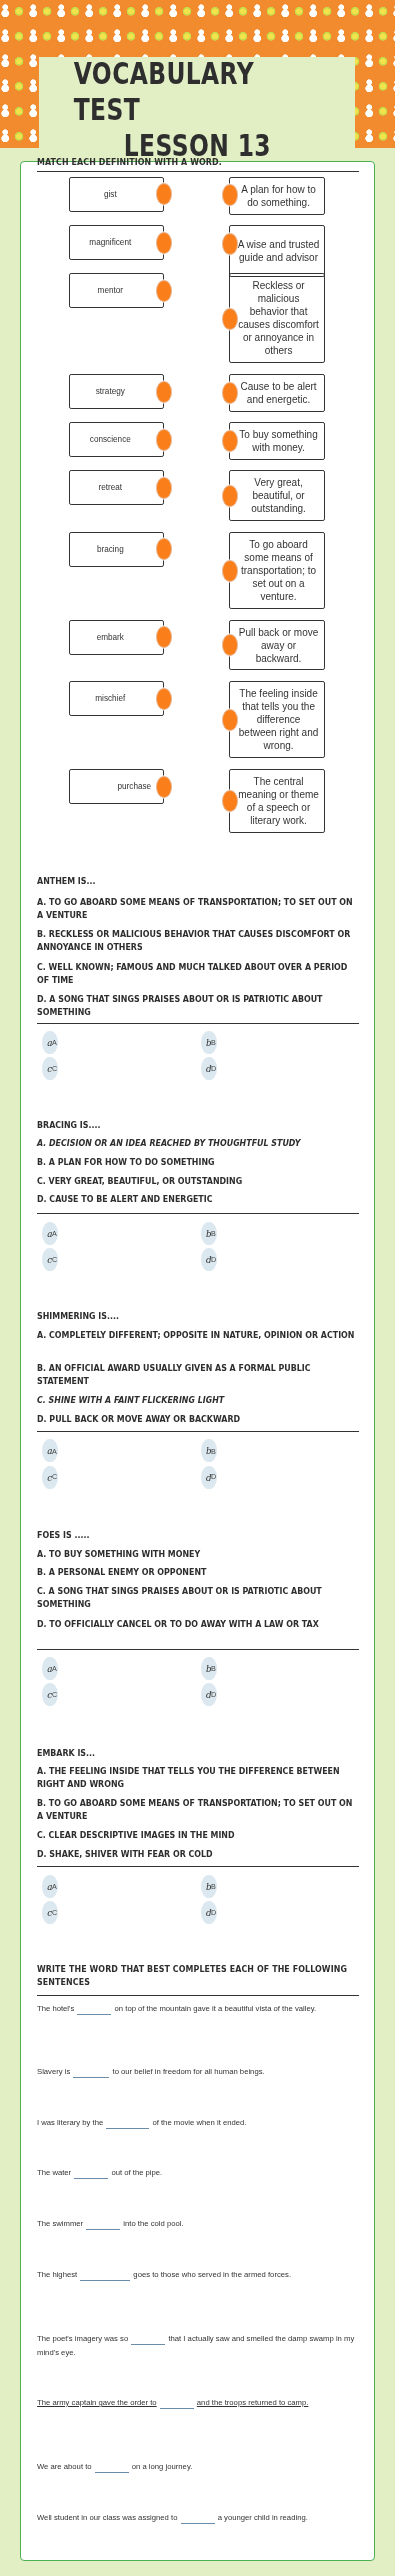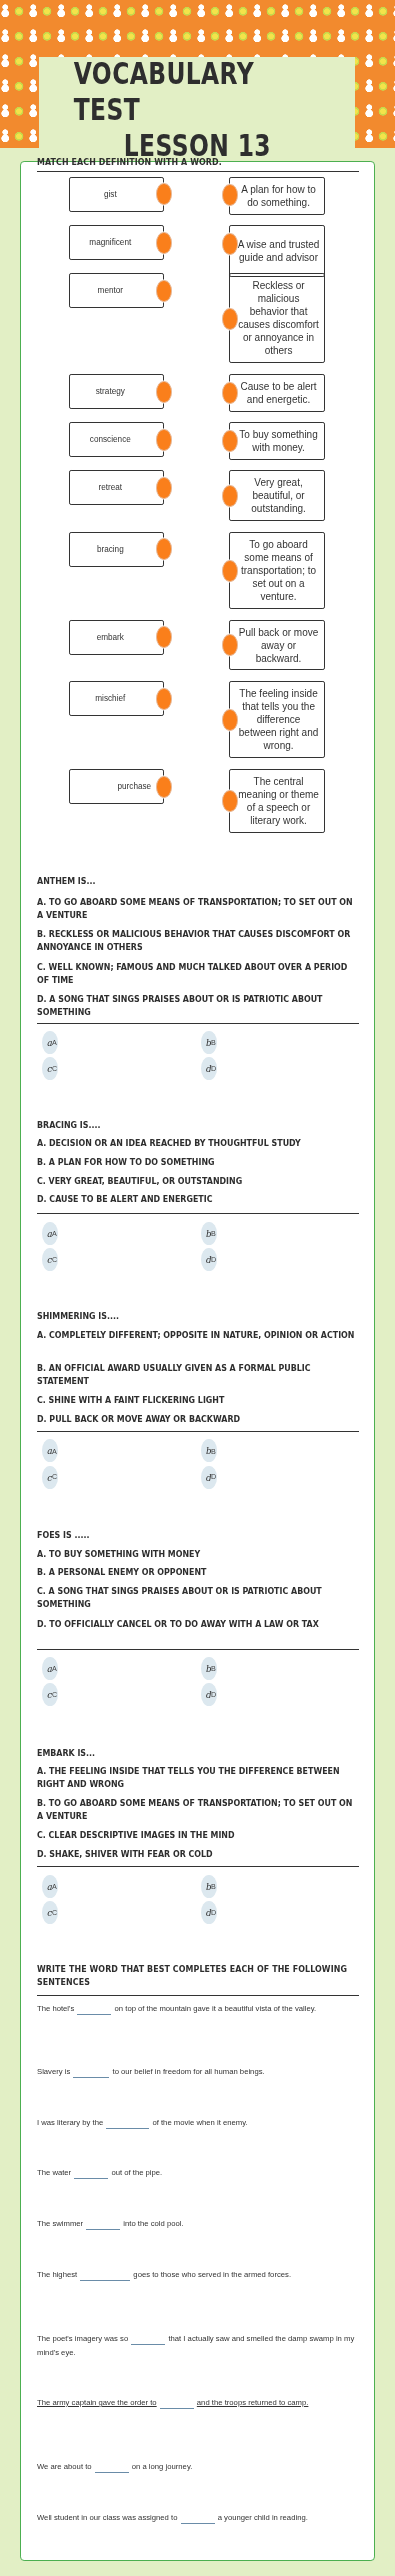--- a/index.html
+++ b/index.html
@@ -226,40 +226,40 @@
   <div class="opt-circle" style="left:201px;top:1031px;">b</div>
   <div class="opt-label" style="left:211px;top:1038px;">B</div>
   <div class="opt-circle" style="left:42px;top:1057px;">c</div>
   <div class="opt-label" style="left:52px;top:1064px;">C</div>
   <div class="opt-circle" style="left:201px;top:1057px;">d</div>
   <div class="opt-label" style="left:211px;top:1064px;">D</div>
 </div>
 
 <div>
   <div class="hand q-stem" style="top:1119px;">Bracing is....</div>
-  <div class="hand q-opt" style="top:1137px;">A.  Decision or an idea reached by thoughtful study</div>
+  <div class="hand q-opt" style="top:1137px;font-style:italic;">A.  Decision or an idea reached by thoughtful study</div>
   <div class="hand q-opt" style="top:1156px;">B.  A plan for how to do something</div>
   <div class="hand q-opt" style="top:1175px;">C.  Very great, beautiful, or outstanding</div>
   <div class="hand q-opt" style="top:1193px;">D.  Cause to be alert and energetic</div>
   <div class="rule" style="top:1213px;"></div>
   <div class="opt-circle" style="left:42px;top:1222px;">a</div>
   <div class="opt-label" style="left:52px;top:1229px;">A</div>
   <div class="opt-circle" style="left:201px;top:1222px;">b</div>
   <div class="opt-label" style="left:211px;top:1229px;">B</div>
   <div class="opt-circle" style="left:42px;top:1248px;">c</div>
   <div class="opt-label" style="left:52px;top:1255px;">C</div>
   <div class="opt-circle" style="left:201px;top:1248px;">d</div>
   <div class="opt-label" style="left:211px;top:1255px;">D</div>
 </div>
 
 <div>
   <div class="hand q-stem" style="top:1310px;">Shimmering is....</div>
   <div class="hand q-opt" style="top:1329px;">A.  Completely different; opposite in nature, opinion or action</div>
   <div class="hand q-opt" style="top:1362px;">B.  An official award usually given as a formal public statement</div>
-  <div class="hand q-opt" style="top:1394px;">C.  Shine with a faint flickering light</div>
+  <div class="hand q-opt" style="top:1394px;font-style:italic;">C.  Shine with a faint flickering light</div>
   <div class="hand q-opt" style="top:1413px;">D.  Pull back or move away or backward</div>
   <div class="rule" style="top:1431px;"></div>
   <div class="opt-circle" style="left:42px;top:1439px;">a</div>
   <div class="opt-label" style="left:52px;top:1447px;">A</div>
   <div class="opt-circle" style="left:201px;top:1439px;">b</div>
   <div class="opt-label" style="left:211px;top:1447px;">B</div>
   <div class="opt-circle" style="left:42px;top:1466px;">c</div>
   <div class="opt-label" style="left:52px;top:1472px;">C</div>
   <div class="opt-circle" style="left:201px;top:1466px;">d</div>
   <div class="opt-label" style="left:211px;top:1472px;">D</div>
@@ -302,21 +302,21 @@
 <div class="hand sec-heading" style="top:1963px;width:319px;">Write the word that  best completes each of the following sentences</div>
 <div class="rule" style="top:1995px;"></div>
 
 <div class="sentence" style="top:2002px;">
   <span>The hotel's</span><span class="blank" style="width:34px;"></span><span>on top of the mountain gave it a beautiful vista of the valley.</span>
 </div>
 <div class="sentence" style="top:2065px;">
   <span>Slavery is</span><span class="blank" style="width:36px;"></span><span>to our belief in freedom for all human beings.</span>
 </div>
 <div class="sentence" style="top:2116px;">
-  <span>I was literary by the</span><span class="blank" style="width:43px;"></span><span>of the movie when it enemy.</span>
+  <span>I was literary by the</span><span class="blank" style="width:43px;"></span><span>of the movie when it ended.</span>
 </div>
 <div class="sentence" style="top:2166px;">
   <span>The water</span><span class="blank" style="width:34px;"></span><span>out of the pipe.</span>
 </div>
 <div class="sentence" style="top:2217px;">
   <span>The swimmer</span><span class="blank" style="width:34px;"></span><span>into the cold pool.</span>
 </div>
 <div class="sentence" style="top:2268px;">
   <span>The highest</span><span class="blank" style="width:50px;"></span><span>goes to those who served in the armed forces.</span>
 </div>

